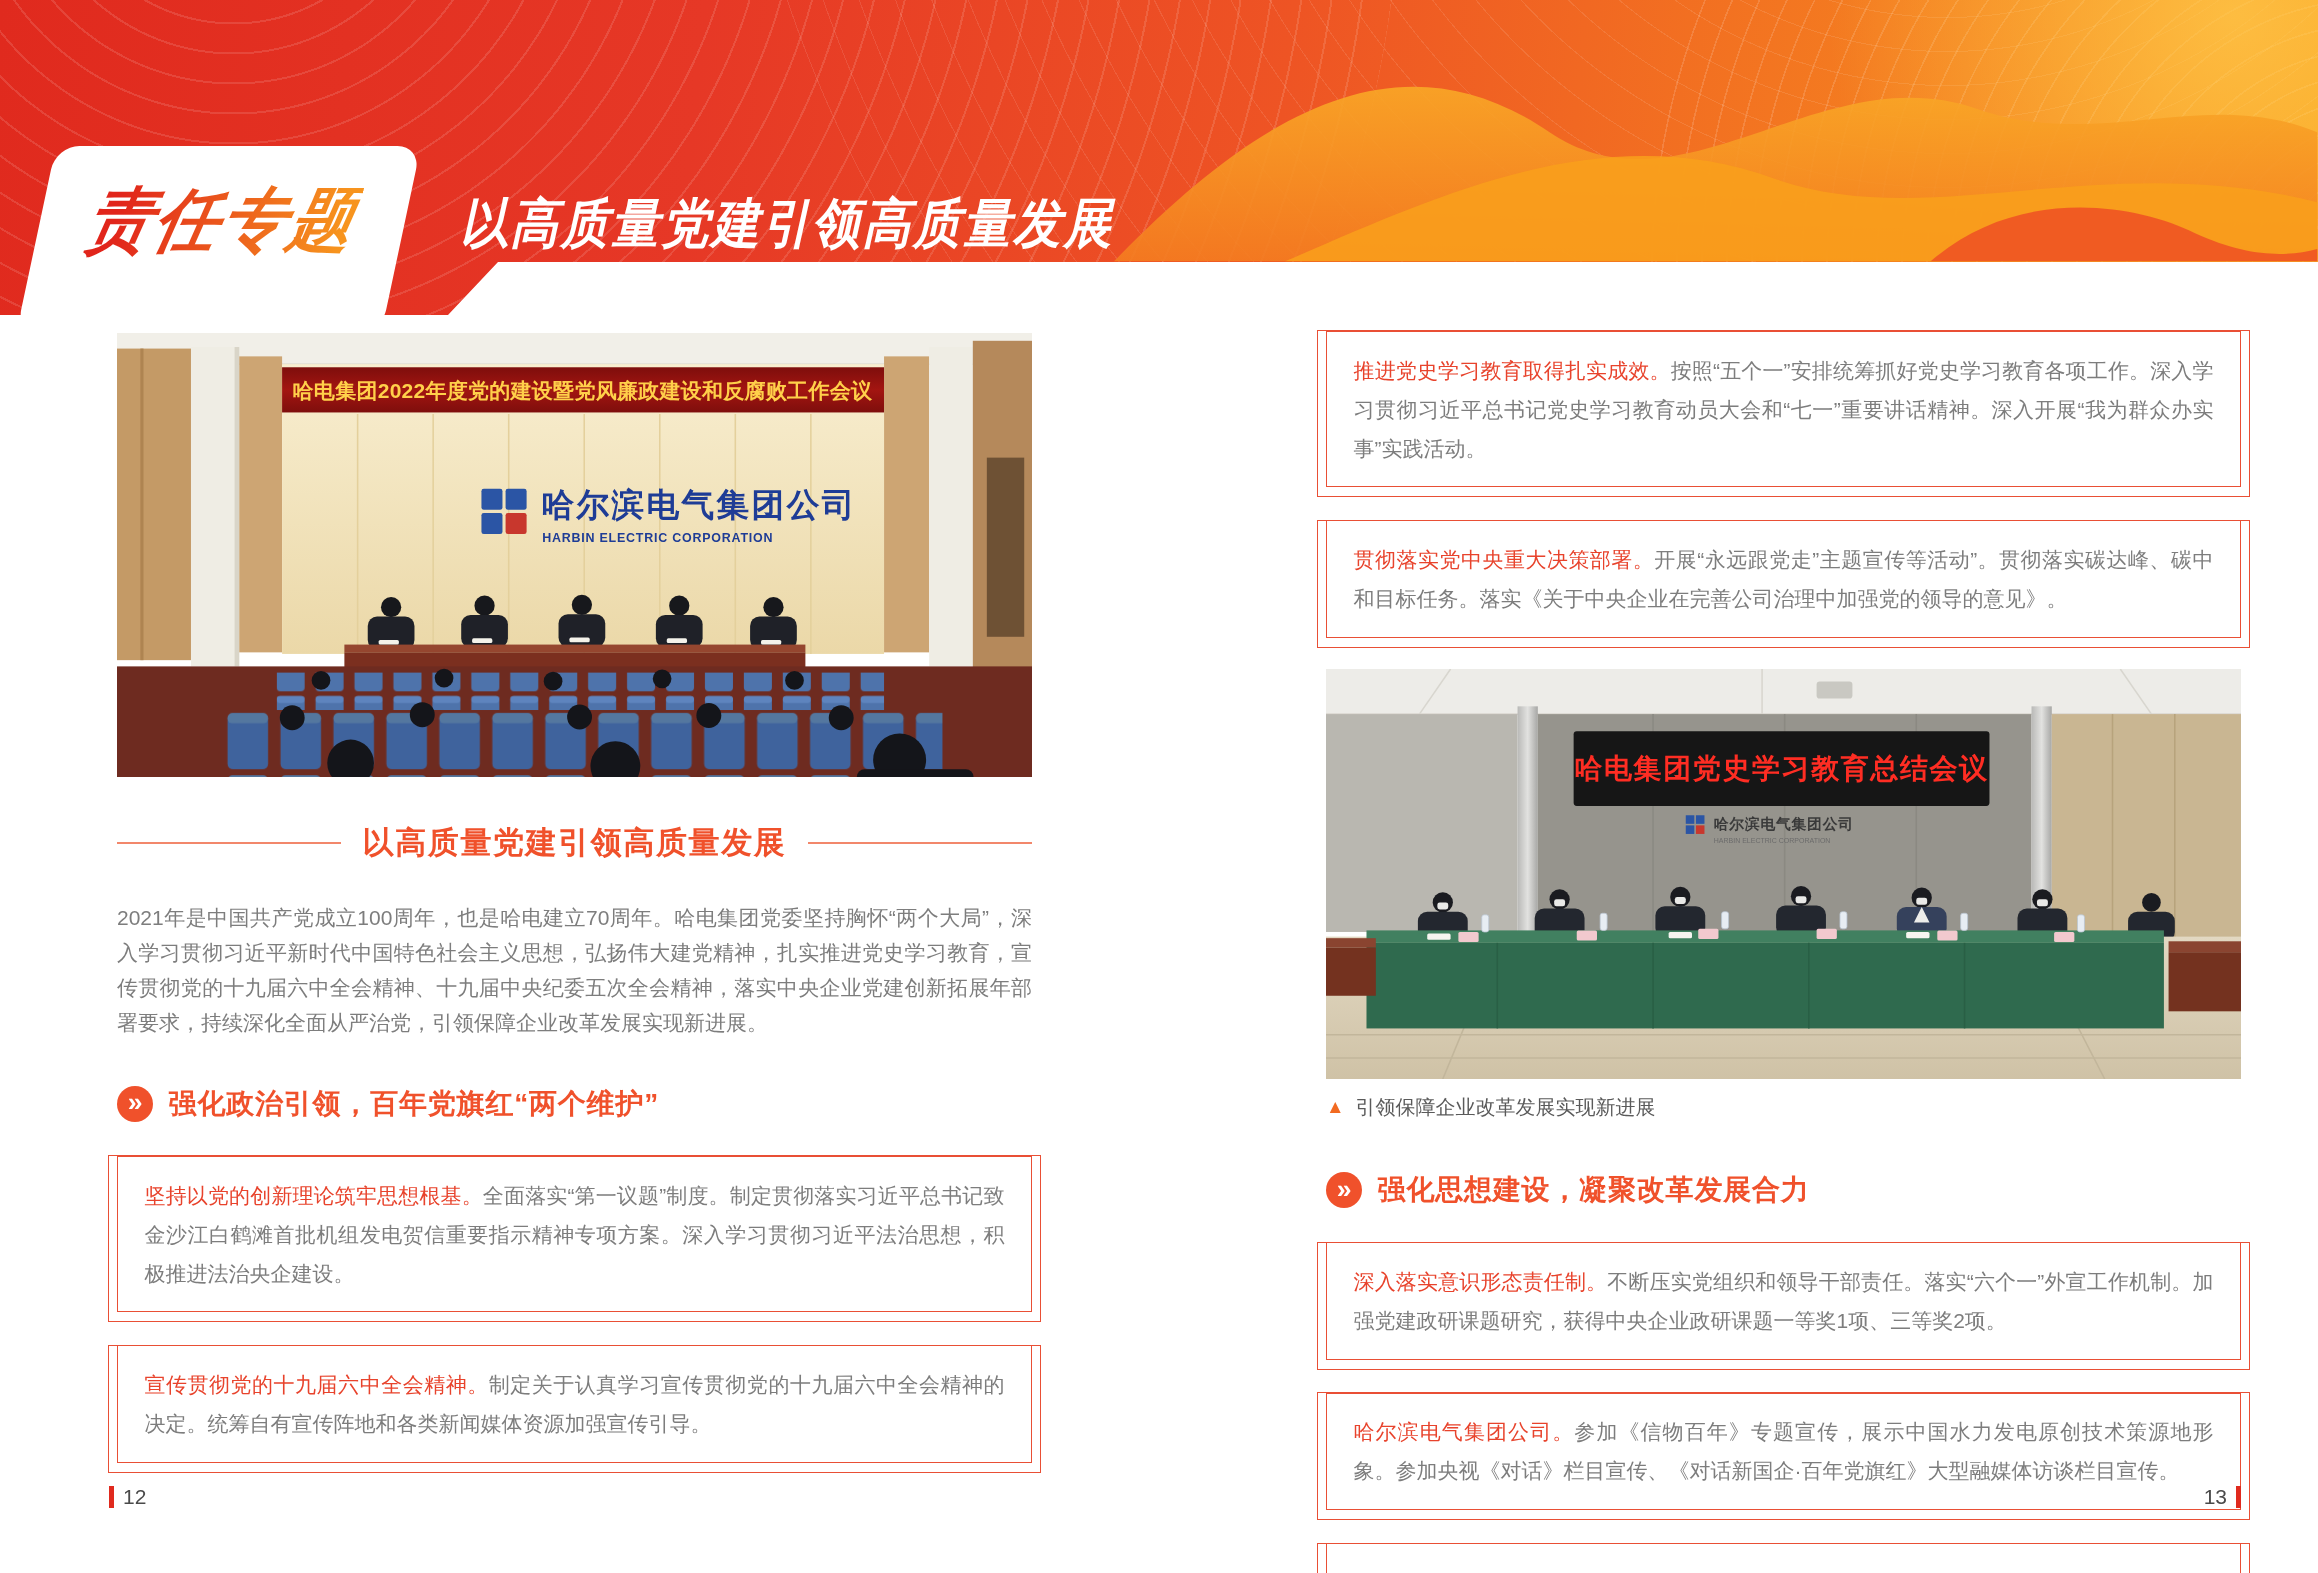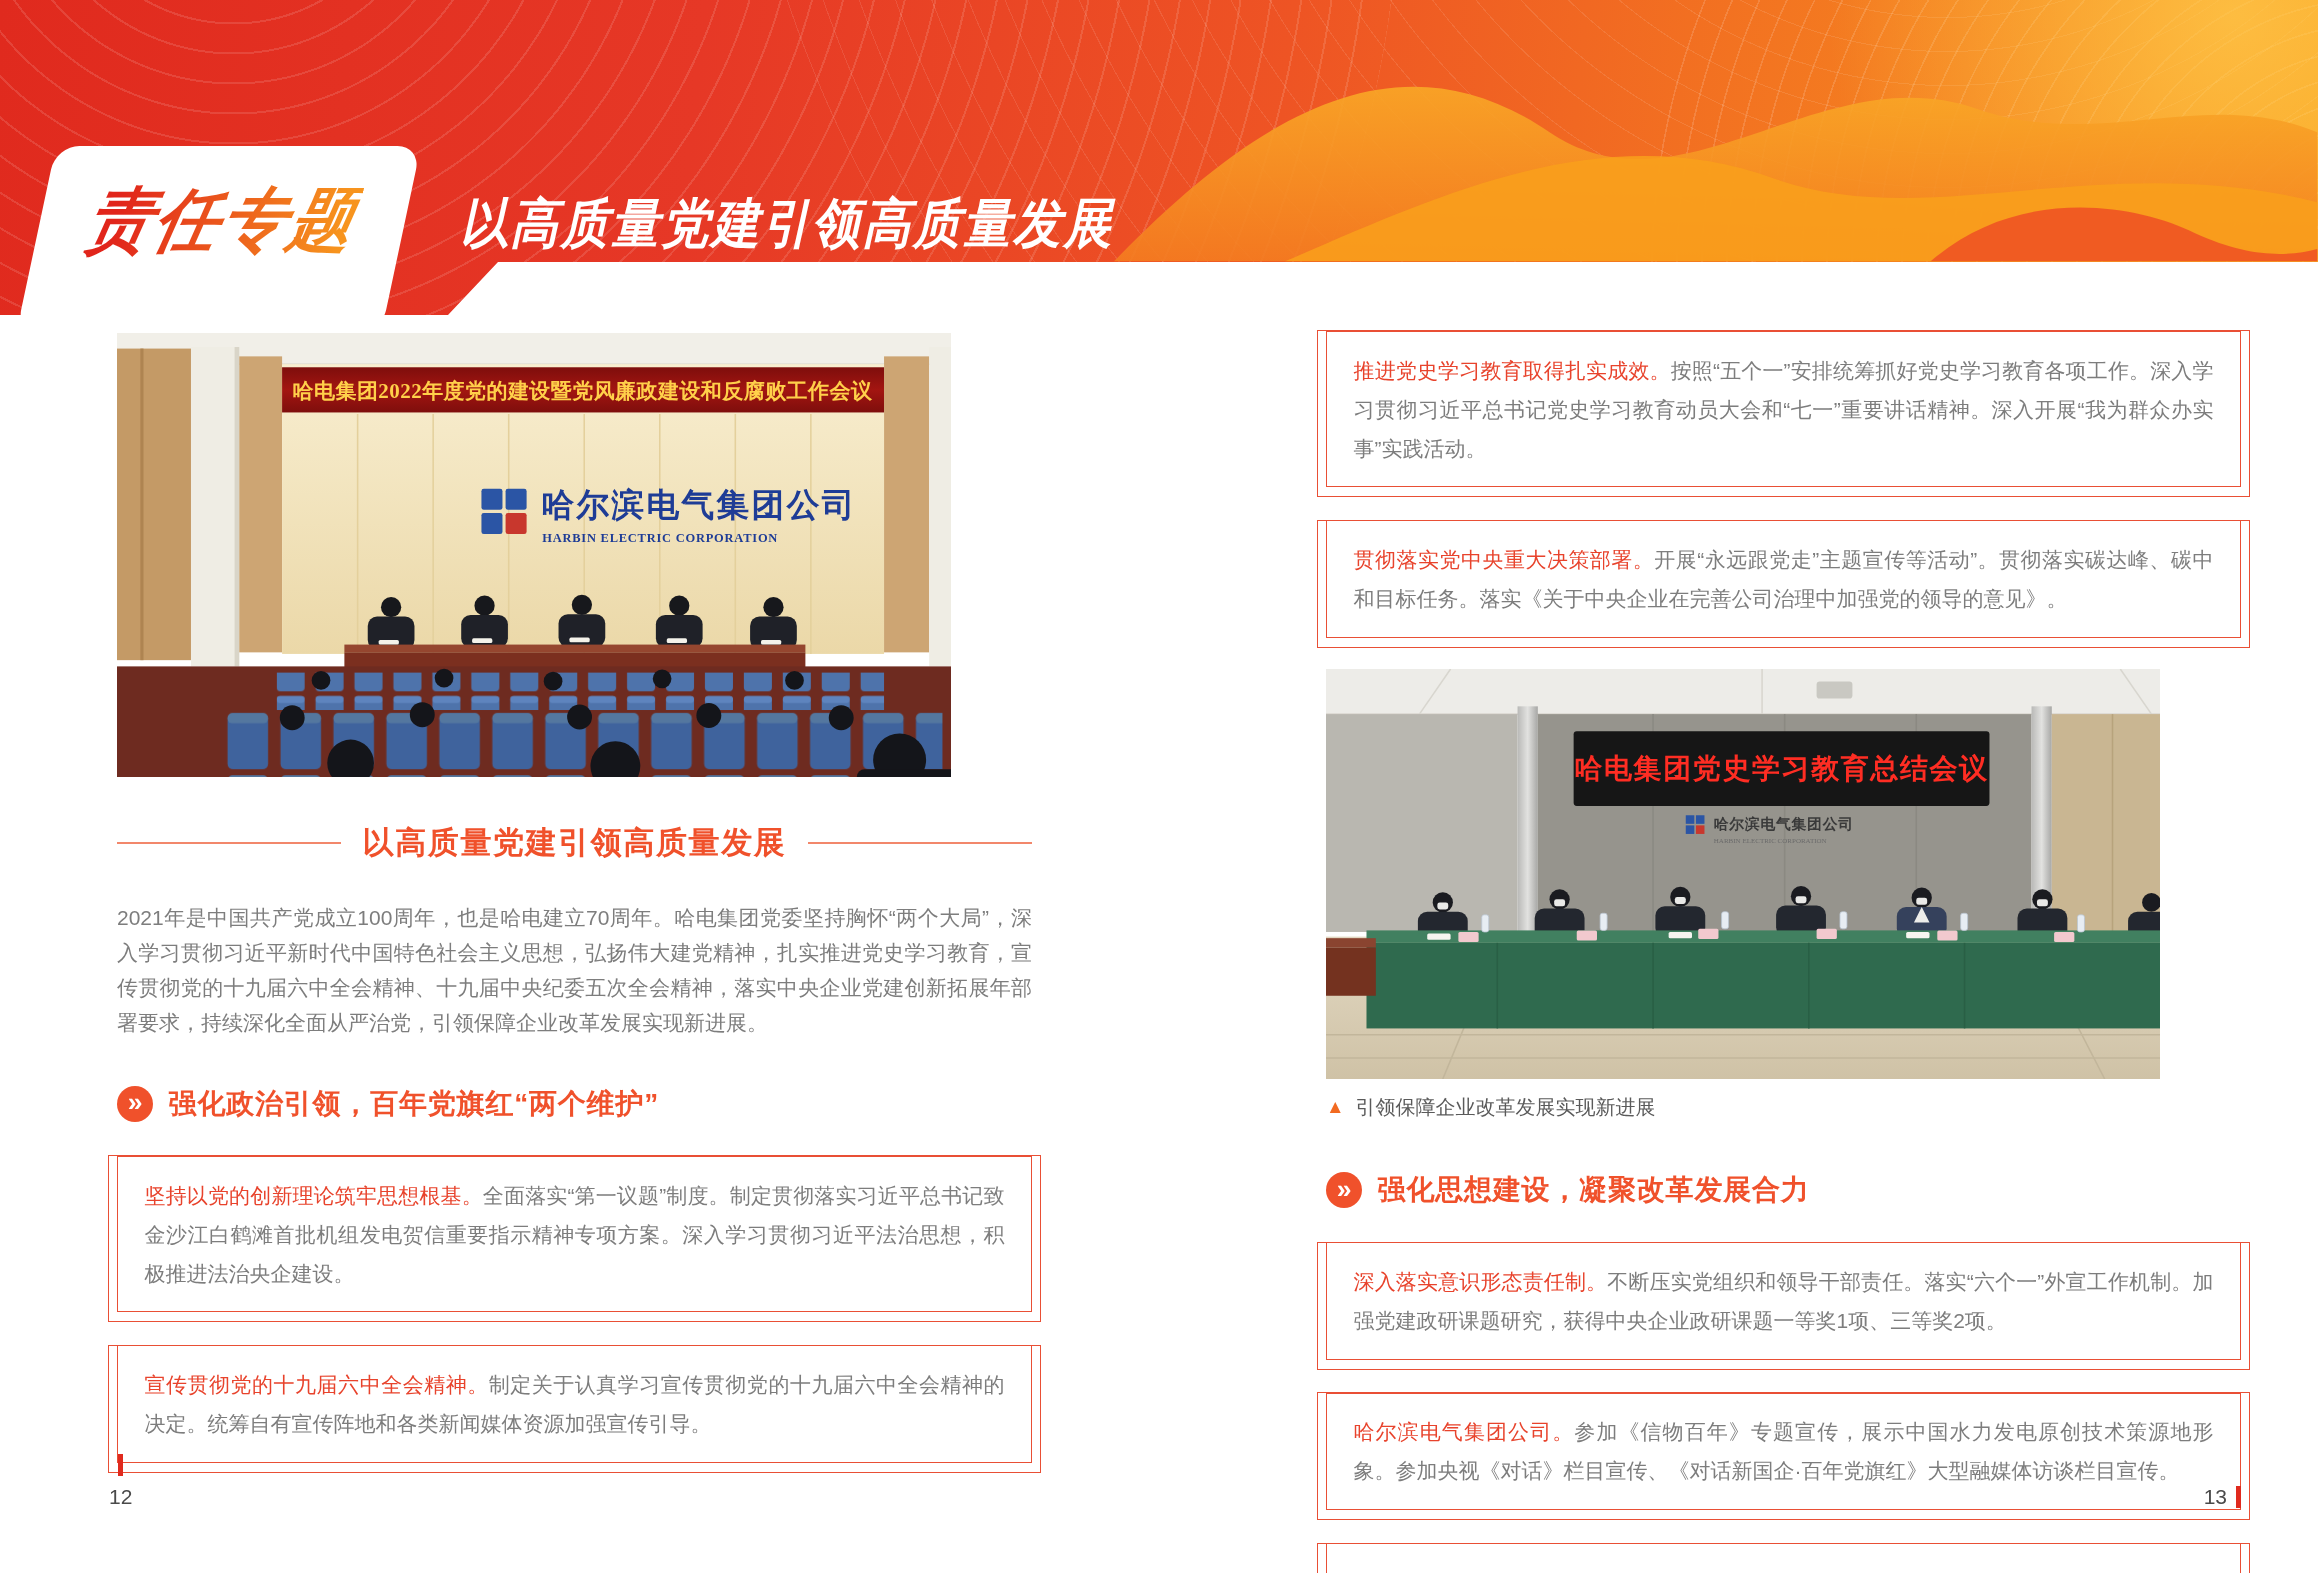--- a/index.html
+++ b/index.html
@@ -25,21 +25,21 @@
     background:linear-gradient(90deg,#E1251B 10%,#F7941E 95%);
     -webkit-background-clip:text;background-clip:text;color:transparent;transform:scaleY(1.08);}
   .band-title{position:absolute;left:460px;top:188px;color:#fff;font-size:48px;font-weight:900;
     font-style:italic;letter-spacing:2.3px;transform:scaleY(1.12);transform-origin:left top;white-space:nowrap;}
 
   
   .col{position:absolute;width:915px;top:333px;}
   .col-left{left:117px;}
   .col-right{left:1326px;top:331px;}
 
-  .photo{position:relative;width:834px;overflow:hidden;font-family:Liberation Serif, serif;}
+  .photo{position:relative;width:915px;overflow:hidden;}
   .photo svg{display:block;}
 
   .para{margin:0;font-size:21px;line-height:35px;color:#7d7d7d;text-align:justify;}
   .p1{margin-top:17px;}
   .p2{margin-top:36px;}
 
   .divider-head{margin-top:45px;display:flex;align-items:center;gap:22px;}
   .divider-head .line{flex:1;height:1.6px;background:#F2876B;}
   .divider-head .txt{font-size:31px;font-weight:700;color:#F0512B;letter-spacing:1.6px;white-space:nowrap;}
 
@@ -54,21 +54,21 @@
   .note-box p{margin:0;font-size:21px;line-height:39px;text-align:justify;color:#7d7d7d;}
   .note-box .lead{color:#E8432C;}
 
   .caption{display:flex;align-items:center;gap:11px;margin-top:15.6px;}
   .caption .tri{color:#F26A21;font-size:18.7px;line-height:1;}
   .caption .txt{font-size:20px;color:#5a5a5a;}
 
   .pagenum{position:absolute;bottom:64px;display:flex;align-items:center;gap:9.3px;
     font-size:21px;color:#4a4a4a;}
   .pagenum .bar{width:4.7px;height:22px;background:#E02A1E;}
-  .pagenum.left{left:109px;flex-direction:column;}
+  .pagenum.left{left:109px;}
   .pagenum.right{right:78px;}
 </style>
 </head>
 <body>
 
 <div class="sheet">
 
   <div class="band">
     <div class="rings r1"></div>
     <div class="rings r2"></div>

